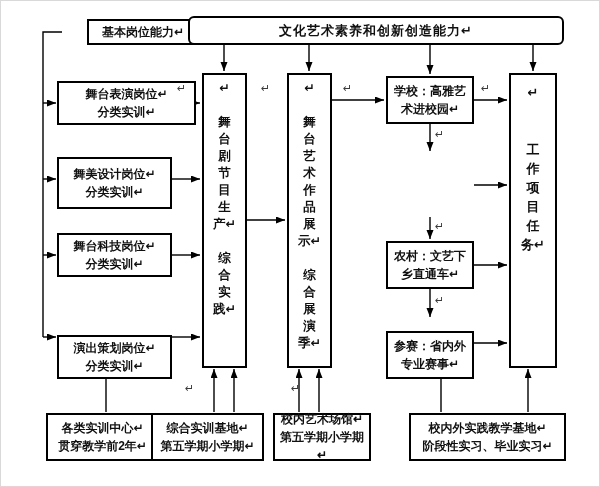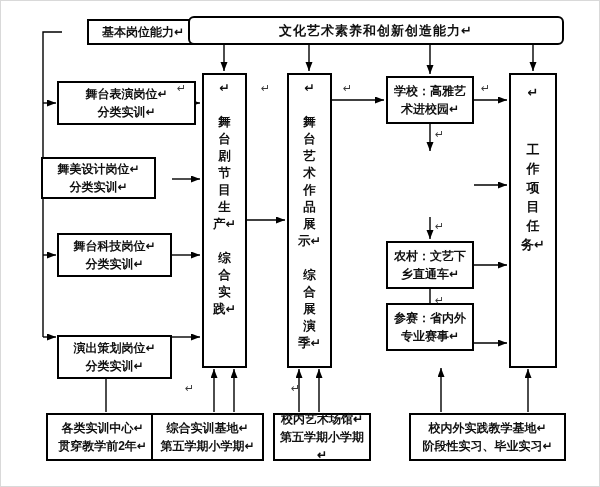--- a/index.html
+++ b/index.html
@@ -99,21 +99,21 @@
     <line x1="318" y1="411" x2="318" y2="368" marker-end="url(#arr)"></line>
     <line x1="440" y1="411" x2="440" y2="367" marker-end="url(#arr)"></line>
     <line x1="527" y1="411" x2="527" y2="368" marker-end="url(#arr)"></line>
   </svg>
 
   <div class="box" style="left:62px; top:18px; width:112px; height:26px;margin-left:24px;">基本岗位能力↵</div>
   <div class="box wide" style="left:187px; top:15px; width:376px; height:29px;">文化艺术素养和创新创造能力↵</div>
 
   <div class="box" style="left:56px; top:80px; width:139px; height:44px;">舞台表演岗位↵
 分类实训↵</div>
-  <div class="box" style="left:40px; top:156px; width:115px; height:42px;">舞美设计岗位↵
+  <div class="box" style="left:56px; top:156px; width:115px; height:52px;">舞美设计岗位↵
 分类实训↵</div>
   <div class="box" style="left:56px; top:232px; width:115px; height:44px;">舞台科技岗位↵
 分类实训↵</div>
   <div class="box" style="left:56px; top:314px; width:115px; height:44px;margin-top:20px;">演出策划岗位↵
 分类实训↵</div>
 
   <div class="box vbox" style="left:201px; top:72px; width:45px; height:295px;">↵
 
 舞
 台
@@ -150,21 +150,21 @@
 作
 项
 目
 任
 务↵</div>
 
   <div class="box" style="left:385px; top:75px; width:88px; height:48px;">学校：高雅艺
 术进校园↵</div>
   <div class="box" style="left:385px; top:240px; width:88px; height:48px;">农村：文艺下
 乡直通车↵</div>
-  <div class="box" style="left:385px; top:302px; width:88px; height:48px;">参赛：省内外
+  <div class="box" style="left:385px; top:330px; width:88px; height:48px;">参赛：省内外
 专业赛事↵</div>
 
   <div class="box" style="left:30px; top:412px; width:113px; height:48px;margin-left:15px;">各类实训中心↵
 贯穿教学前2年↵</div>
   <div class="box" style="left:150px; top:412px; width:113px; height:48px;">综合实训基地↵
 第五学期小学期↵</div>
   <div class="box" style="left:272px; top:412px; width:98px; height:48px;font-family:Liberation Serif, serif;">校内艺术场馆↵
 第五学期小学期↵</div>
   <div class="box" style="left:408px; top:412px; width:157px; height:48px;">校内外实践教学基地↵
 阶段性实习、毕业实习↵</div>

